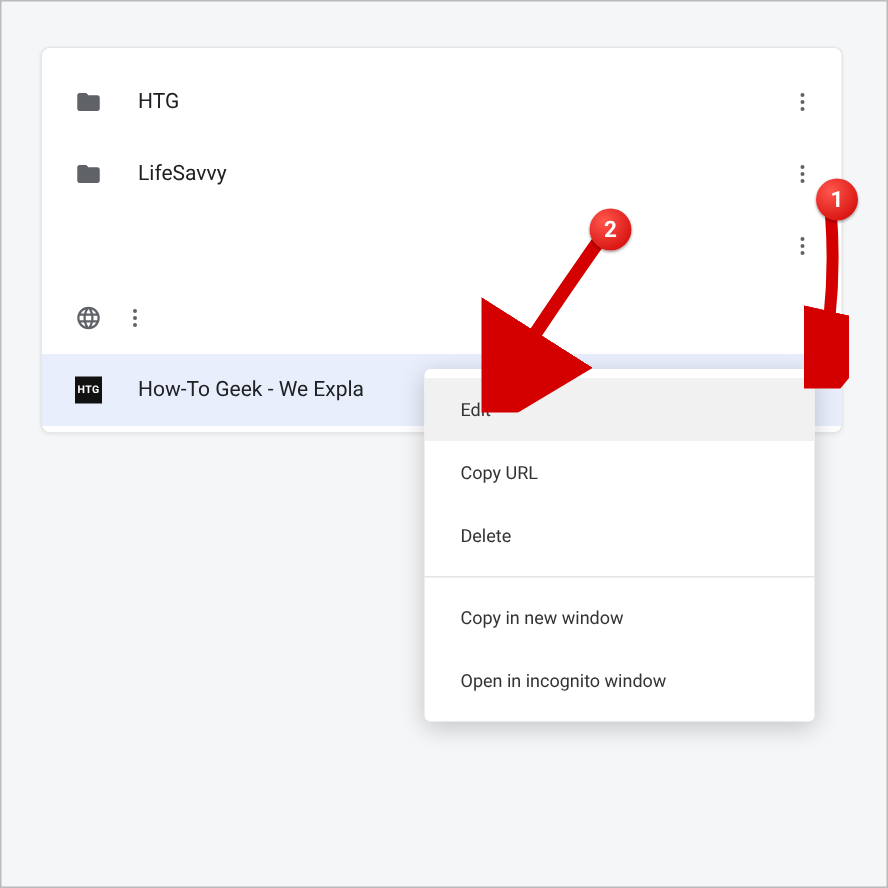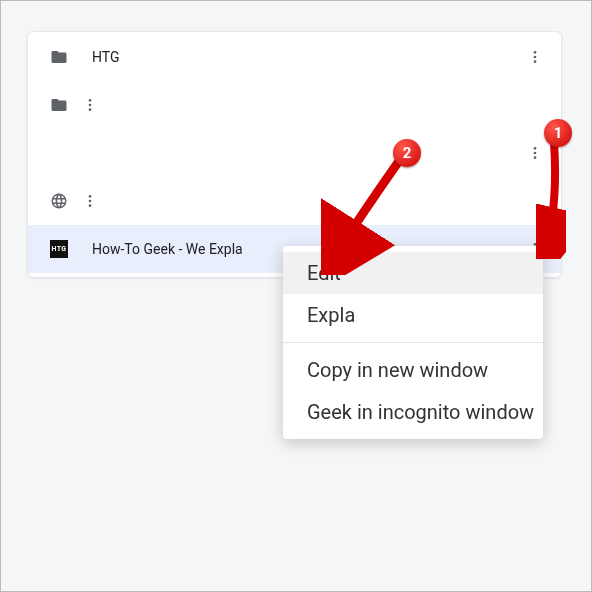--- a/index.html
+++ b/index.html
@@ -17,21 +17,21 @@
   }
   .mgr {
     position: absolute;
     left: 26px;
     top: 30px;
     width: 535px;
     background: #fff;
     border: 1px solid #e6e6e6;
     border-radius: 6px;
     box-shadow: 0 1px 3px rgba(0,0,0,0.06);
-    padding-top: 1px;
+    padding-top: 12px;
     padding-bottom: 4px;
   }
   .row {
     display: flex;
     align-items: center;
     height: 48px;
     padding-left: 18px;
     padding-right: 8px;
   }
   .row[data-selected="true"] { background: #e8eefb; }
@@ -82,21 +82,21 @@
     background: #fff;
     border-radius: 4px;
     box-shadow: 0 4px 16px rgba(0,0,0,0.2);
     padding: 6px 0;
   }
   .menu-item {
     height: 42px;
     display: flex;
     align-items: center;
     padding-left: 24px;
-    font-size: 20px;
+    font-size: 12px;
     color: #333;
     cursor: pointer;
   }
   .menu-item[data-hover="true"] { background: #f1f1f1; }
   .menu-sep {
     height: 1px;
     background: #e4e4e4;
     margin: 6px 0;
   }
 
@@ -138,20 +138,21 @@
         </svg>
     </span>
   </div>
 
   <div class="row">
     <span class="icon-slot">
       <svg width="18" height="18" viewBox="0 0 24 24" fill="#5f6368">
           <path d="M10 4H4c-1.1 0-2 .9-2 2v12c0 1.1.9 2 2 2h16c1.1 0 2-.9 2-2V8c0-1.1-.9-2-2-2h-8l-2-2z"></path>
         </svg>
     </span>
+    <span class="label">LifeSavvy</span>
     <span class="kebab">
       <svg width="16" height="16" viewBox="0 0 24 24" fill="#5f6368">
           <circle cx="12" cy="5" r="2"></circle>
           <circle cx="12" cy="12" r="2"></circle>
           <circle cx="12" cy="19" r="2"></circle>
         </svg>
     </span>
   </div>
 
   <div class="row">
@@ -192,24 +193,25 @@
           <circle cx="12" cy="12" r="2"></circle>
           <circle cx="12" cy="19" r="2"></circle>
         </svg>
     </span>
   </div>
 
 </div>
 
 <div class="menu">
   <div class="menu-item" data-hover="true">Edit</div>
-  <div class="menu-item">Expla</div>
+  <div class="menu-item">Copy URL</div>
+  <div class="menu-item">Delete</div>
   <div class="menu-sep"></div>
   <div class="menu-item">Copy in new window</div>
-  <div class="menu-item">Geek in incognito window</div>
+  <div class="menu-item">Open in incognito window</div>
 </div>
 
 <svg class="arrow" style="left:535px;top:138px" width="30" height="120">
   <defs>
       <marker id="ah1" markerWidth="10" markerHeight="10" refX="5" refY="5" orient="auto">
         <path d="M0 0 L10 5 L0 10 z" fill="#d40000"></path>
       </marker>
     </defs>
   <path d="M18 4 Q22 60 11 108" stroke="#d40000" stroke-width="8" fill="none" marker-end="url(#ah1)"></path>
 </svg>

